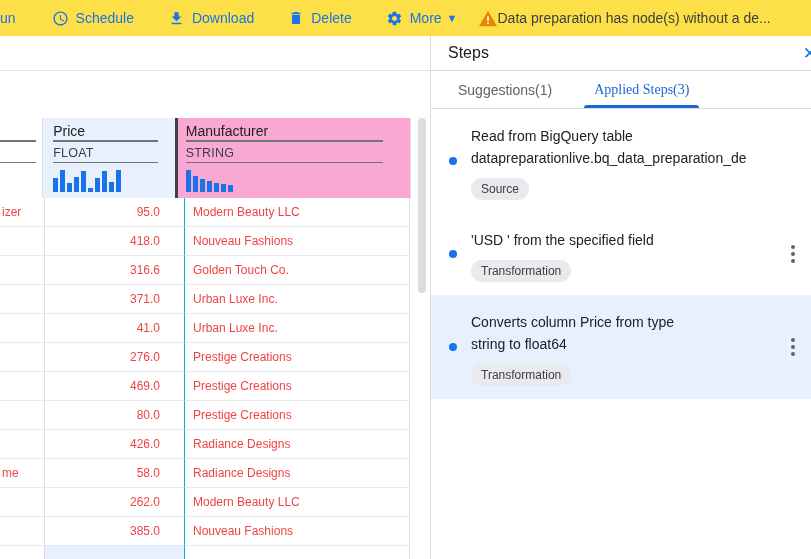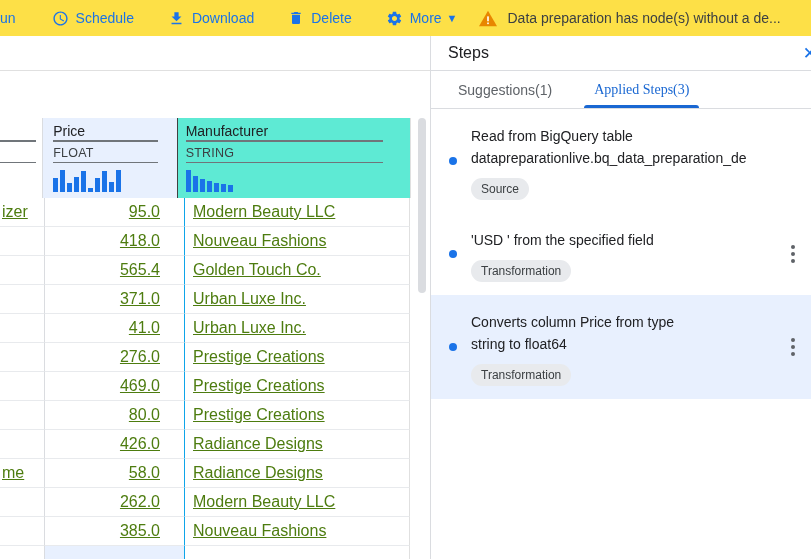--- a/index.html
+++ b/index.html
@@ -9,47 +9,47 @@
   
   .toolbar { position:absolute; top:0; left:0; width:811px; height:36px; background:#fde047; display:flex; align-items:center; }
   .tb-run-partial { color:#1a73e8; font-size:14px; font-weight:500; }
   .tb-item { display:flex; align-items:center; gap:7px; color:#1a73e8; font-size:14px; font-weight:500; cursor:pointer; }
   .tb-item svg { display:block; }
   .tb-schedule { margin-left:36px; }
   .tb-download { margin-left:34px; }
   .tb-delete   { margin-left:34px;justify-content:flex-end; }
   .tb-more     { margin-left:34px; }
   .caret { font-size:11px; margin-left:-2px; }
-  .tb-warning { margin-left:20px; display:flex; align-items:center; gap:10px; }
+  .tb-warning { margin-left:20px; display:flex; align-items:center; }
   .warn-tri { width:20px; height:18px; position:relative; }
   .warn-text { color:#3c4043; font-size:14px; max-width:290px; white-space:nowrap; overflow:hidden; }
 
   
   .left-pane { position:absolute; top:36px; left:0; width:430px; height:523px; background:#fff; overflow:hidden; }
   .subbar { height:35px; border-bottom:1px solid #e0e0e0; }
   .grid { position:absolute; top:82px; left:0; width:411px; }
   .hdr-row { display:flex; height:80px; }
   .hdr-cell { height:80px; overflow:hidden; }
   .hc-left { width:45px; border-right:1px solid #dadce0; background:#fff; }
-  .hc-price { width:140px; background:#e8f0fe; border-right:1px solid #404040; }
-  .hc-manu { width:243px; background:#5eead4; border-right:1px solid #e0e0e0; }
+  .hc-price { width:140px; background:#e8f0fe; border-right:3px solid #404040; }
+  .hc-manu { width:243px; background:#f9a8d4; border-right:1px solid #e0e0e0; }
   .hname { height:22px; padding:5px 0 0 10px; font-size:14px; color:#202124; }
   .htype { height:20px; padding:4px 0 0 10px; font-size:12.5px; color:#3c4043; letter-spacing:0.2px; }
   .hline { height:1.5px; background:#70757a; }
   .hc-price .hline { margin-left:10px; width:105px; }
   .hc-manu .hline { margin-left:8px; width:197px; }
   .hc-manu .hname, .hc-manu .htype { padding-left:8px; }
   .hc-left .hline { width:36px; }
   .hc-left .hname, .hc-left .htype { padding-left:2px; }
   .hist { margin:7px 0 0 10px; height:22px; display:flex; align-items:flex-end; gap:2px; }
   .hc-manu .hist { margin-left:8px; }
   .hbar { width:5px; background:#1a73e8; }
 
   .row { display:flex; height:29px; }
-  .cell { height:29px; border-bottom:1px solid #e8eaed; font-size:16px; color:#4d7c0f; line-height:28px; white-space:nowrap; overflow:hidden;text-decoration:underline; }
+  .cell { height:29px; border-bottom:1px solid #e8eaed; font-size:12px; color:#ef4444; line-height:28px; white-space:nowrap; overflow:hidden; }
   .c-left { width:45px; border-right:1px solid #dadce0; padding-left:2px; }
   .c-price { width:140px; border-right:1px solid #0ea5e9; text-align:right; padding-right:24px; }
   .c-manu { width:225px; border-right:1px solid #e0e0e0; padding-left:8px; }
   .row.partial { height:13px; }
   .row.partial .cell { border-bottom:none; height:13px; }
   .row.partial .c-price { background:#e8f0fe; }
 
   .vscroll { position:absolute; left:418px; top:82px; width:8px; height:175px; background:#dadce0; border-radius:4px; }
 
   
@@ -183,21 +183,21 @@
   </div>
 
   <div class="row">
     <div class="cell c-left"></div>
     <div class="cell c-price">418.0</div>
     <div class="cell c-manu">Nouveau Fashions</div>
   </div>
 
   <div class="row">
     <div class="cell c-left"></div>
-    <div class="cell c-price">565.4</div>
+    <div class="cell c-price">316.6</div>
     <div class="cell c-manu">Golden Touch Co.</div>
   </div>
 
   <div class="row">
     <div class="cell c-left"></div>
     <div class="cell c-price">371.0</div>
     <div class="cell c-manu">Urban Luxe Inc.</div>
   </div>
 
   <div class="row">

